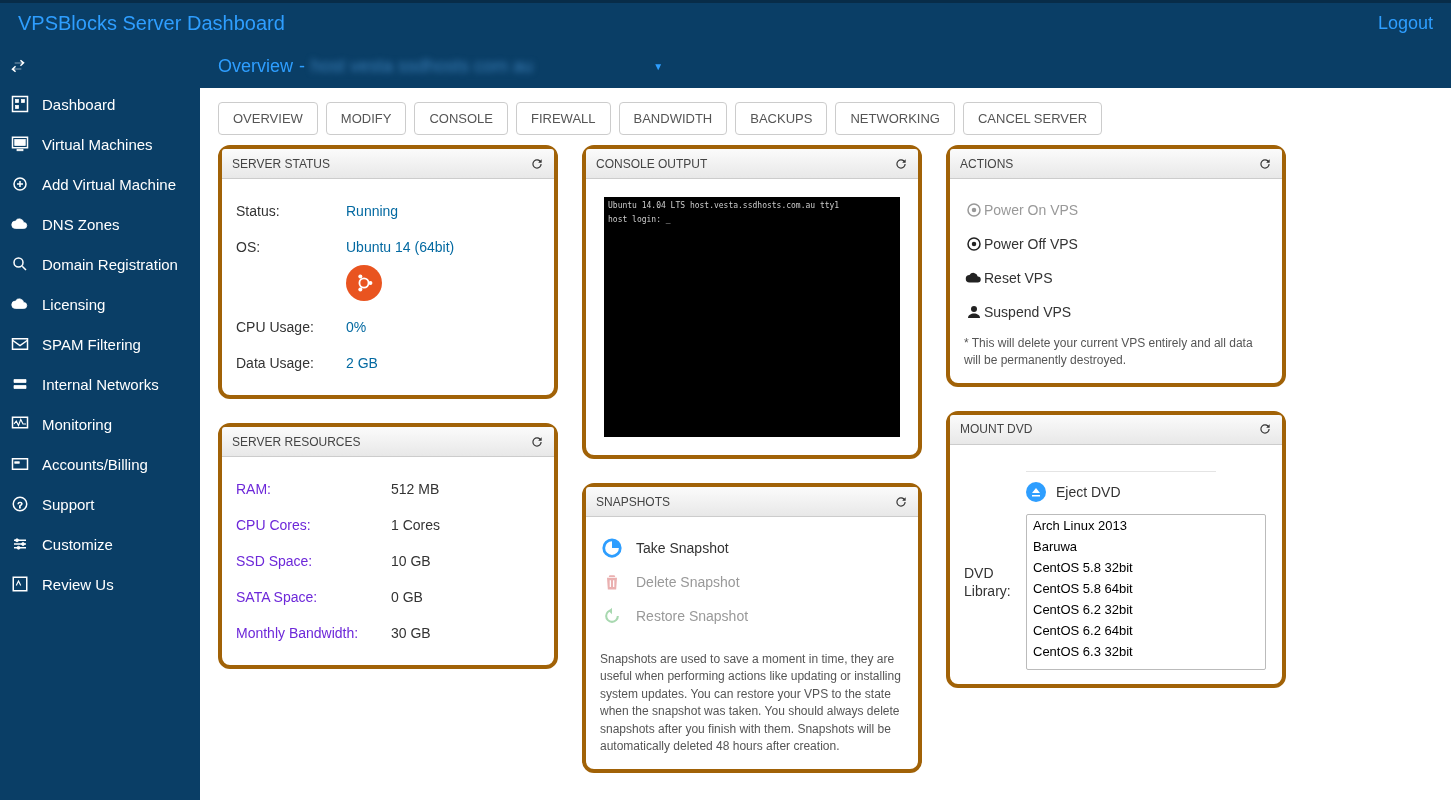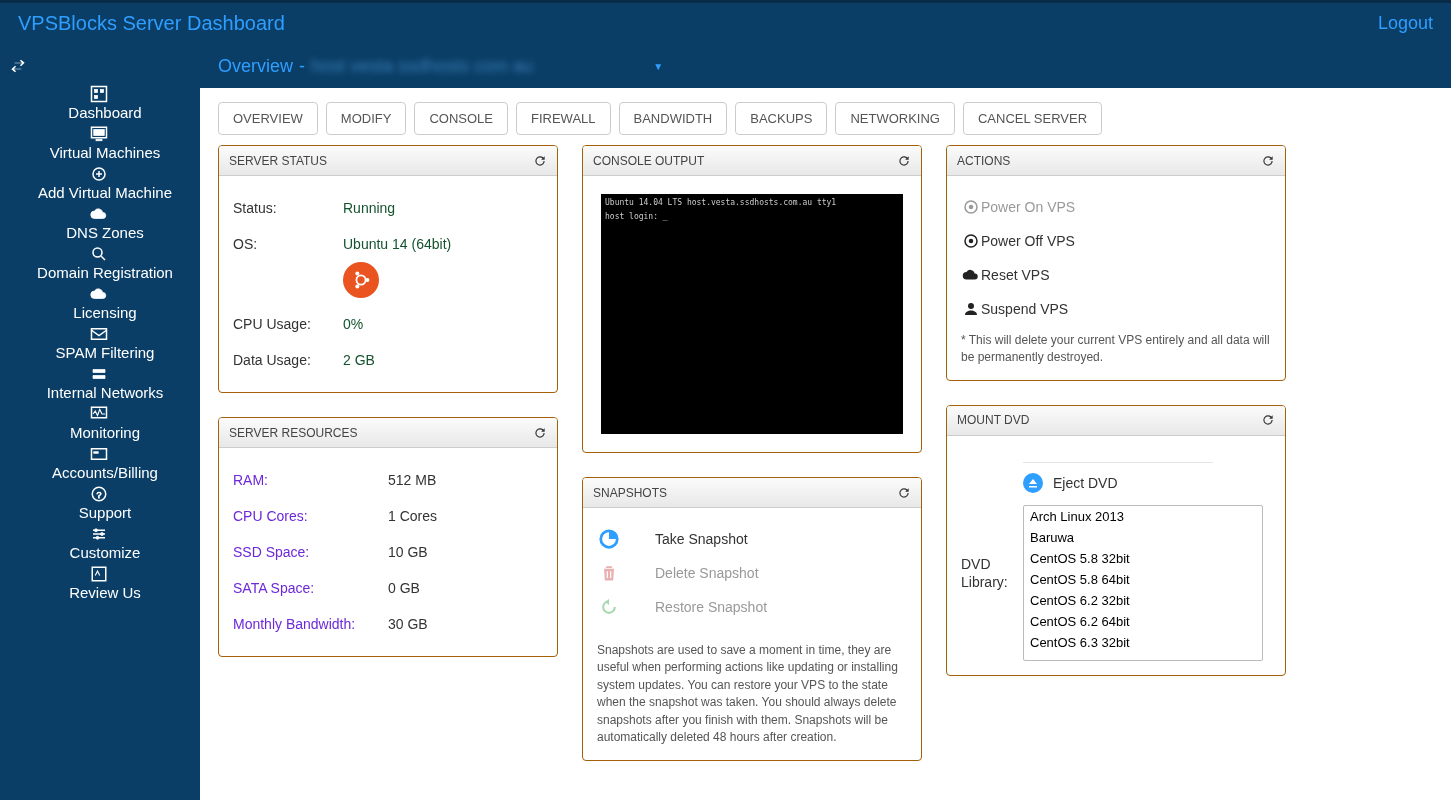--- a/index.html
+++ b/index.html
@@ -3,57 +3,57 @@
 <meta charset="utf-8">
 <style>
 * { box-sizing: border-box; margin: 0; padding: 0; }
 body { font-family: "Segoe UI", Arial, sans-serif; background: #fff; color: #333; font-size: 14px; }
 .topbar { background: #0a3e66; height: 44px; display: flex; align-items: center; justify-content: space-between; padding: 0 18px; border-top: 3px solid #082c48;}
 .topbar .brand { color: #2e9eff; font-size: 20px; font-weight: 400; }
 .topbar .logout { color: #2e9eff; font-size: 18px; cursor: pointer; }
 .layout { display: flex; height: calc(100vh - 44px); }
 .sidebar { width: 200px; background: #0a3e66; color: #fff; flex-shrink: 0; padding-top: 4px; }
 .sidebar .swap { height: 36px; display: flex; align-items: center; padding-left: 10px; }
-.sidebar .item { display: flex; align-items: center; height: 40px; padding-left: 10px; cursor: pointer; font-size: 15px; flex-direction: column; }
+.sidebar .item { display: flex; align-items: center; height: 40px; padding-left: 10px; cursor: pointer; font-size: 15px; }
 .sidebar .icon { width: 20px; height: 20px; margin-right: 12px; display: inline-flex; align-items: center; justify-content: center; }
 .sidebar .icon svg { width: 18px; height: 18px; fill: #fff; stroke: #fff; }
 .main { flex: 1; overflow: auto; }
 .crumb { background: #0a3e66; height: 44px; display: flex; align-items: center; padding-left: 18px; font-size: 18px; }
 .crumb .ov { color: #2e9eff; }
 .crumb .dash { color: #2e9eff; margin: 0 6px; }
 .crumb .host { color: #3a7db5; filter: blur(3px); }
 .crumb .dd { color: #2e9eff; margin-left: 120px; font-size: 10px; cursor:pointer; }
 .tabs { padding: 14px 18px 10px; display: flex; gap: 8px; flex-wrap: wrap; }
 .tabs .tab { border: 1px solid #ccc; border-radius: 4px; padding: 8px 14px; font-size: 13px; color: #555; background: #fff; cursor: pointer; }
 .content-row { display: flex; gap: 24px; padding: 0 18px 20px; align-items: flex-start; }
 .col { display: flex; flex-direction: column; gap: 24px; }
 .col1 { width: 340px; }
 .col2 { width: 340px; }
 .col3 { width: 340px; }
-.panel { border: 1px solid #a16207; border-radius: 4px; background: #fff; }
+.panel { border: 4px solid #a16207; border-radius: 12px; background: #fff; }
 .panel-head { background: linear-gradient(#fbfbfb,#e8e8e8); border-bottom: 1px solid #ccc; height: 30px; display: flex; align-items: center; justify-content: space-between; padding: 0 10px; font-size: 12px; color: #444; border-radius: 3px 3px 0 0;}
 .panel-body { padding: 14px 14px; }
 .refresh-ico { width: 14px; height: 14px; cursor: pointer; }
 .refresh-ico svg { width: 14px; height: 14px; fill: #333; }
 .kv { display: flex; padding: 10px 0; }
 .kv .k { width: 110px; color: #333; }
-.kv .v { color: #14532d; }
+.kv .v { color: #0369a1; }
 .kv2 { display: flex; padding: 10px 0; }
 .kv2 .k { width: 155px; color: #6d28d9; }
 .kv2 .v { color: #333; }
 .os-logo { width:36px; height:36px; border-radius:50%; background:#e95420; display:flex; align-items:center; justify-content:center; margin-left:110px; margin-bottom:8px;}
 .os-logo svg { width:22px; height:22px; fill:#fff; }
 .console-box { background:#000; height:240px; margin:18px; color:#ccc; font-family: monospace; font-size:8px; padding:4px; line-height:1.3; }
 .action-row { display:flex; align-items:center; height:34px; cursor:pointer; }
 .action-row.disabled { color:#999; cursor:default; }
 .action-ico { width:20px; display:flex; justify-content:center; }
 .action-ico svg { width:18px; height:18px; fill:#222; }
 .action-row.disabled .action-ico svg { fill:#999; }
 .note { font-size:12px; color:#555; margin-top:6px; line-height:1.4; }
-.snap-row { display:flex; align-items:center; height:34px; gap:34px; cursor:pointer; }
+.snap-row { display:flex; align-items:center; height:34px; gap:12px; cursor:pointer; }
 .snap-row.disabled { color:#999; cursor:default; }
 .snap-ico { width:24px; display:flex; justify-content:center; }
 .snap-note { font-size:12px; color:#555; margin-top:18px; line-height:1.45; }
 .mount-row { display:flex; padding:6px 0; }
 .mount-row .k { width:72px; }
 .eject-row { display:flex; align-items:center; gap:10px; margin:12px 0 12px 62px; cursor:pointer; border-top:1px solid #e4e4e4; padding-top:10px; width:190px;}
 .eject-ico { width:20px; height:20px; border-radius:50%; background:#2e9eff; display:flex; align-items:center; justify-content:center; }
 .dvd-lib-row { display:flex; align-items:flex-start; }
 .dvd-lib-row .lbl { width:62px; padding-top:50px; line-height:1.3; }
 select.dvdlist { width:240px; height:156px; border:1px solid #bbb; font-size:13px; }

